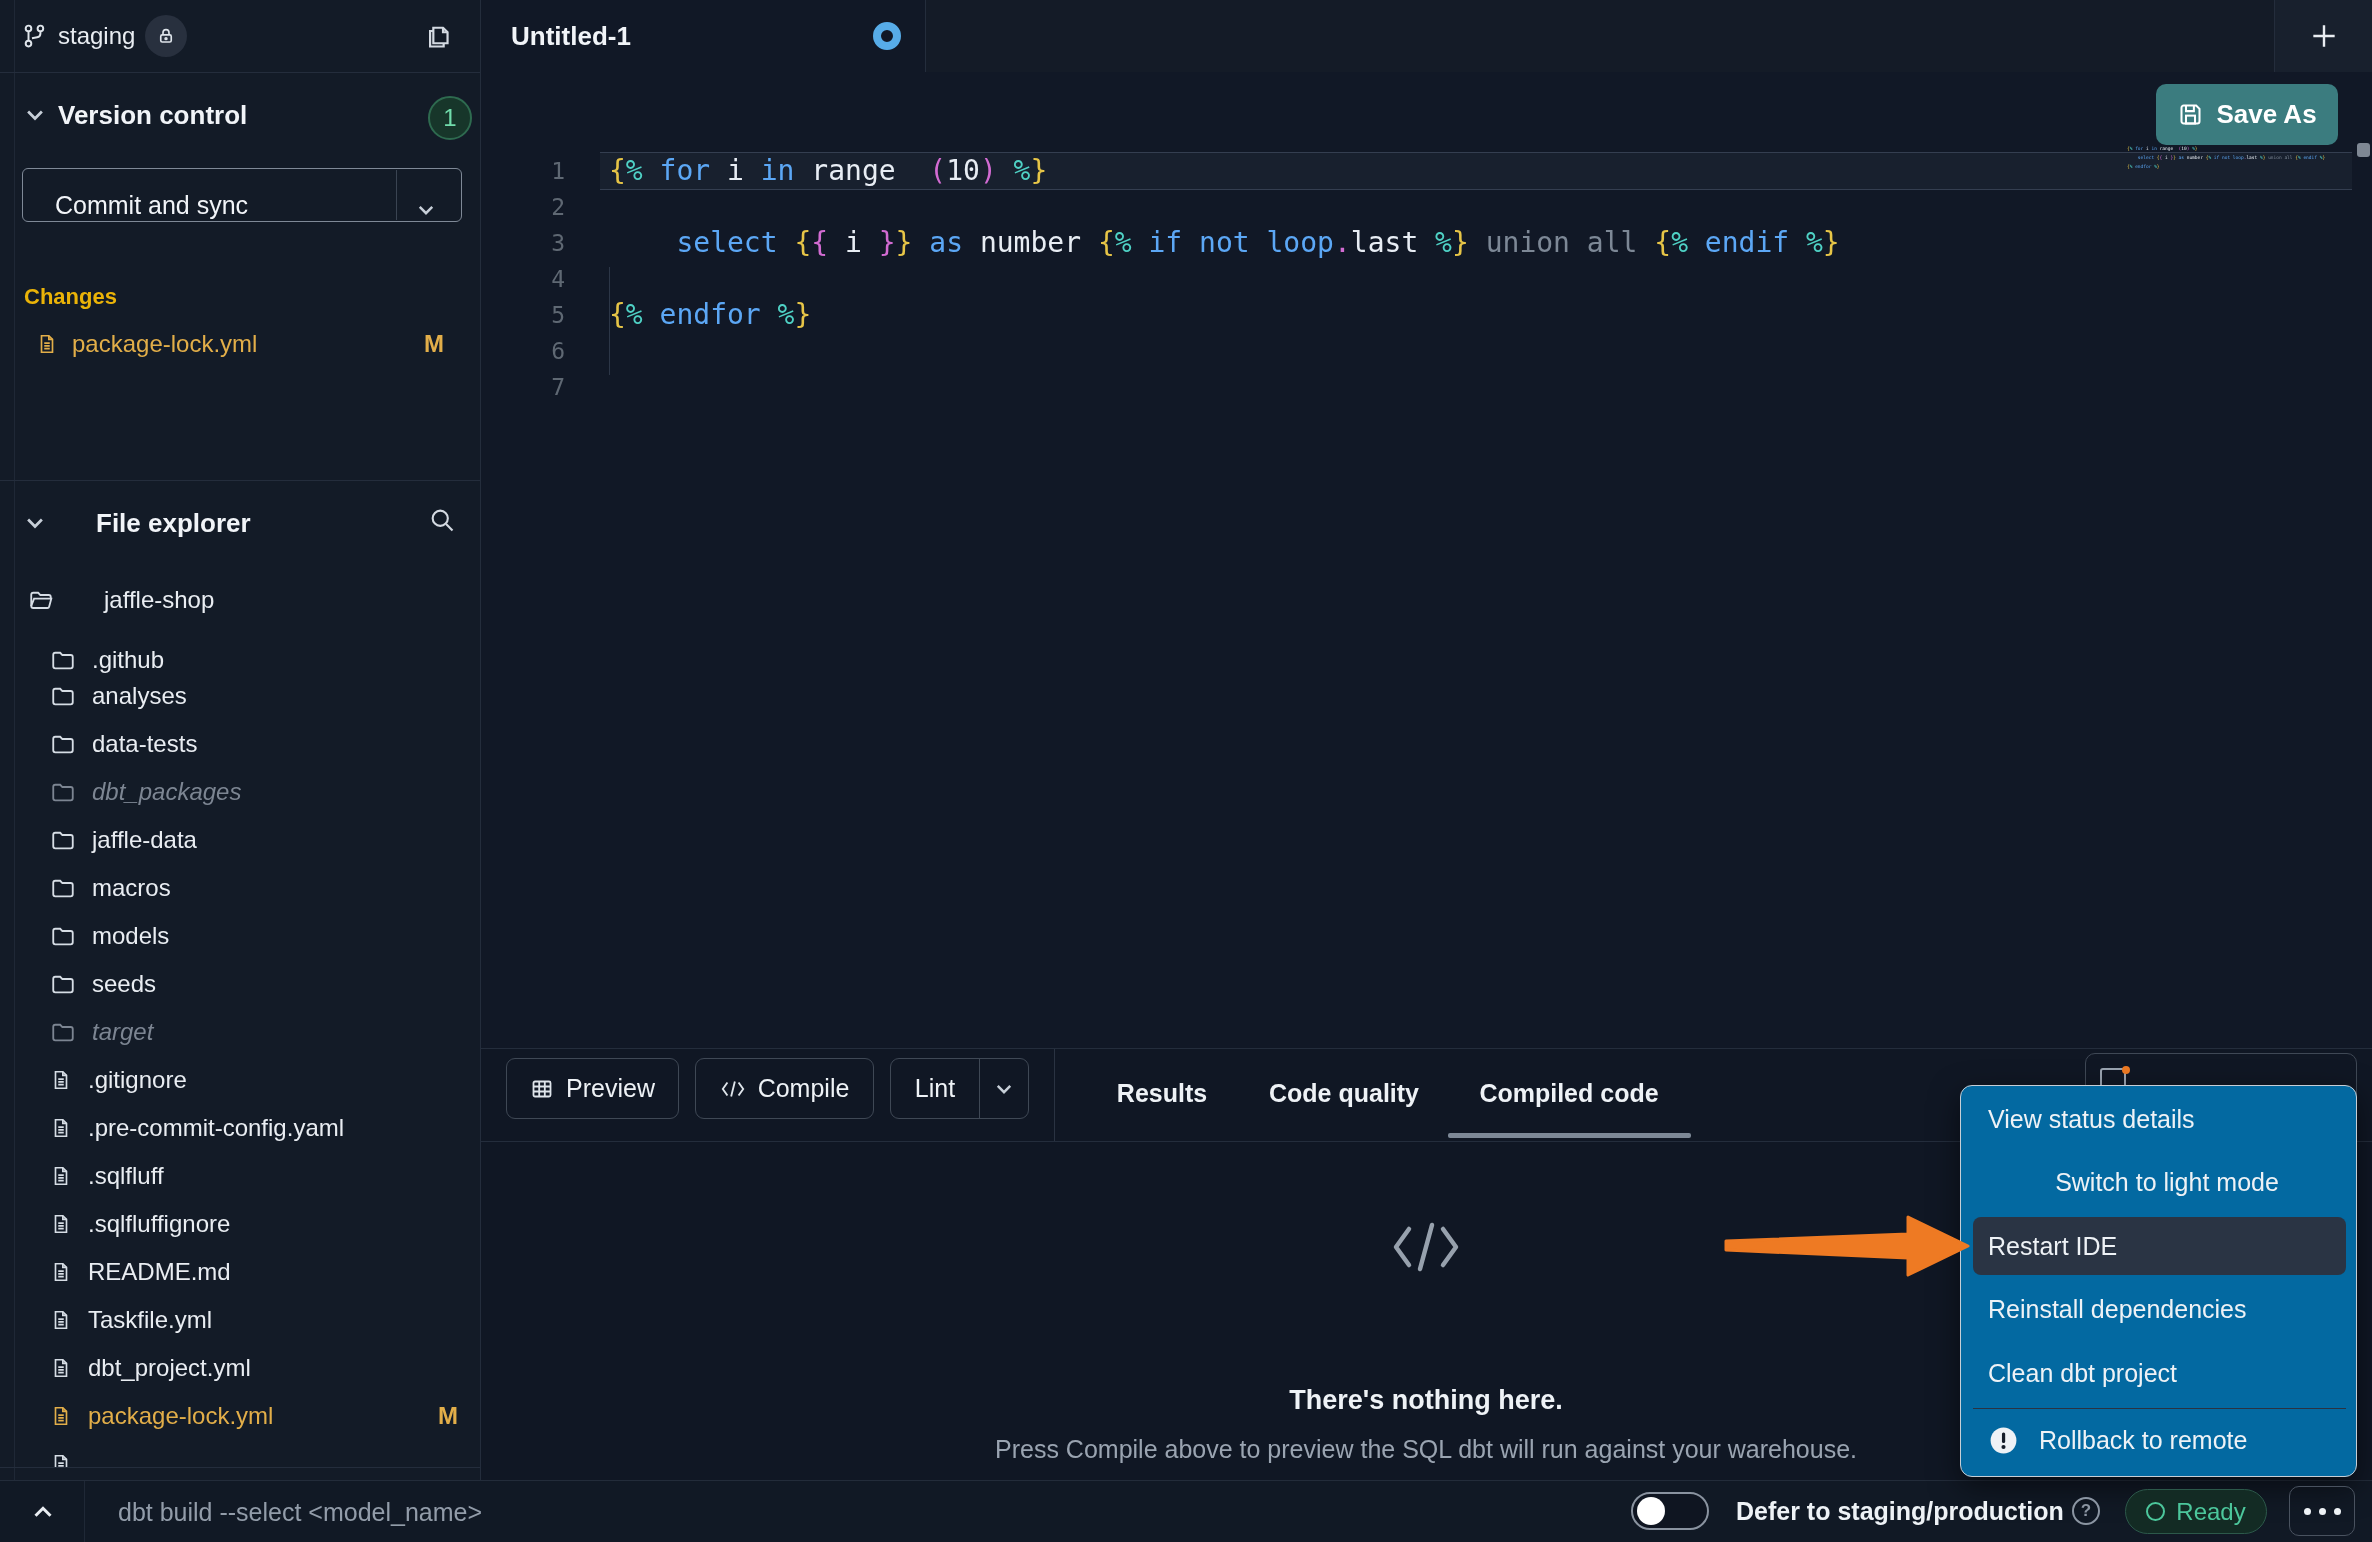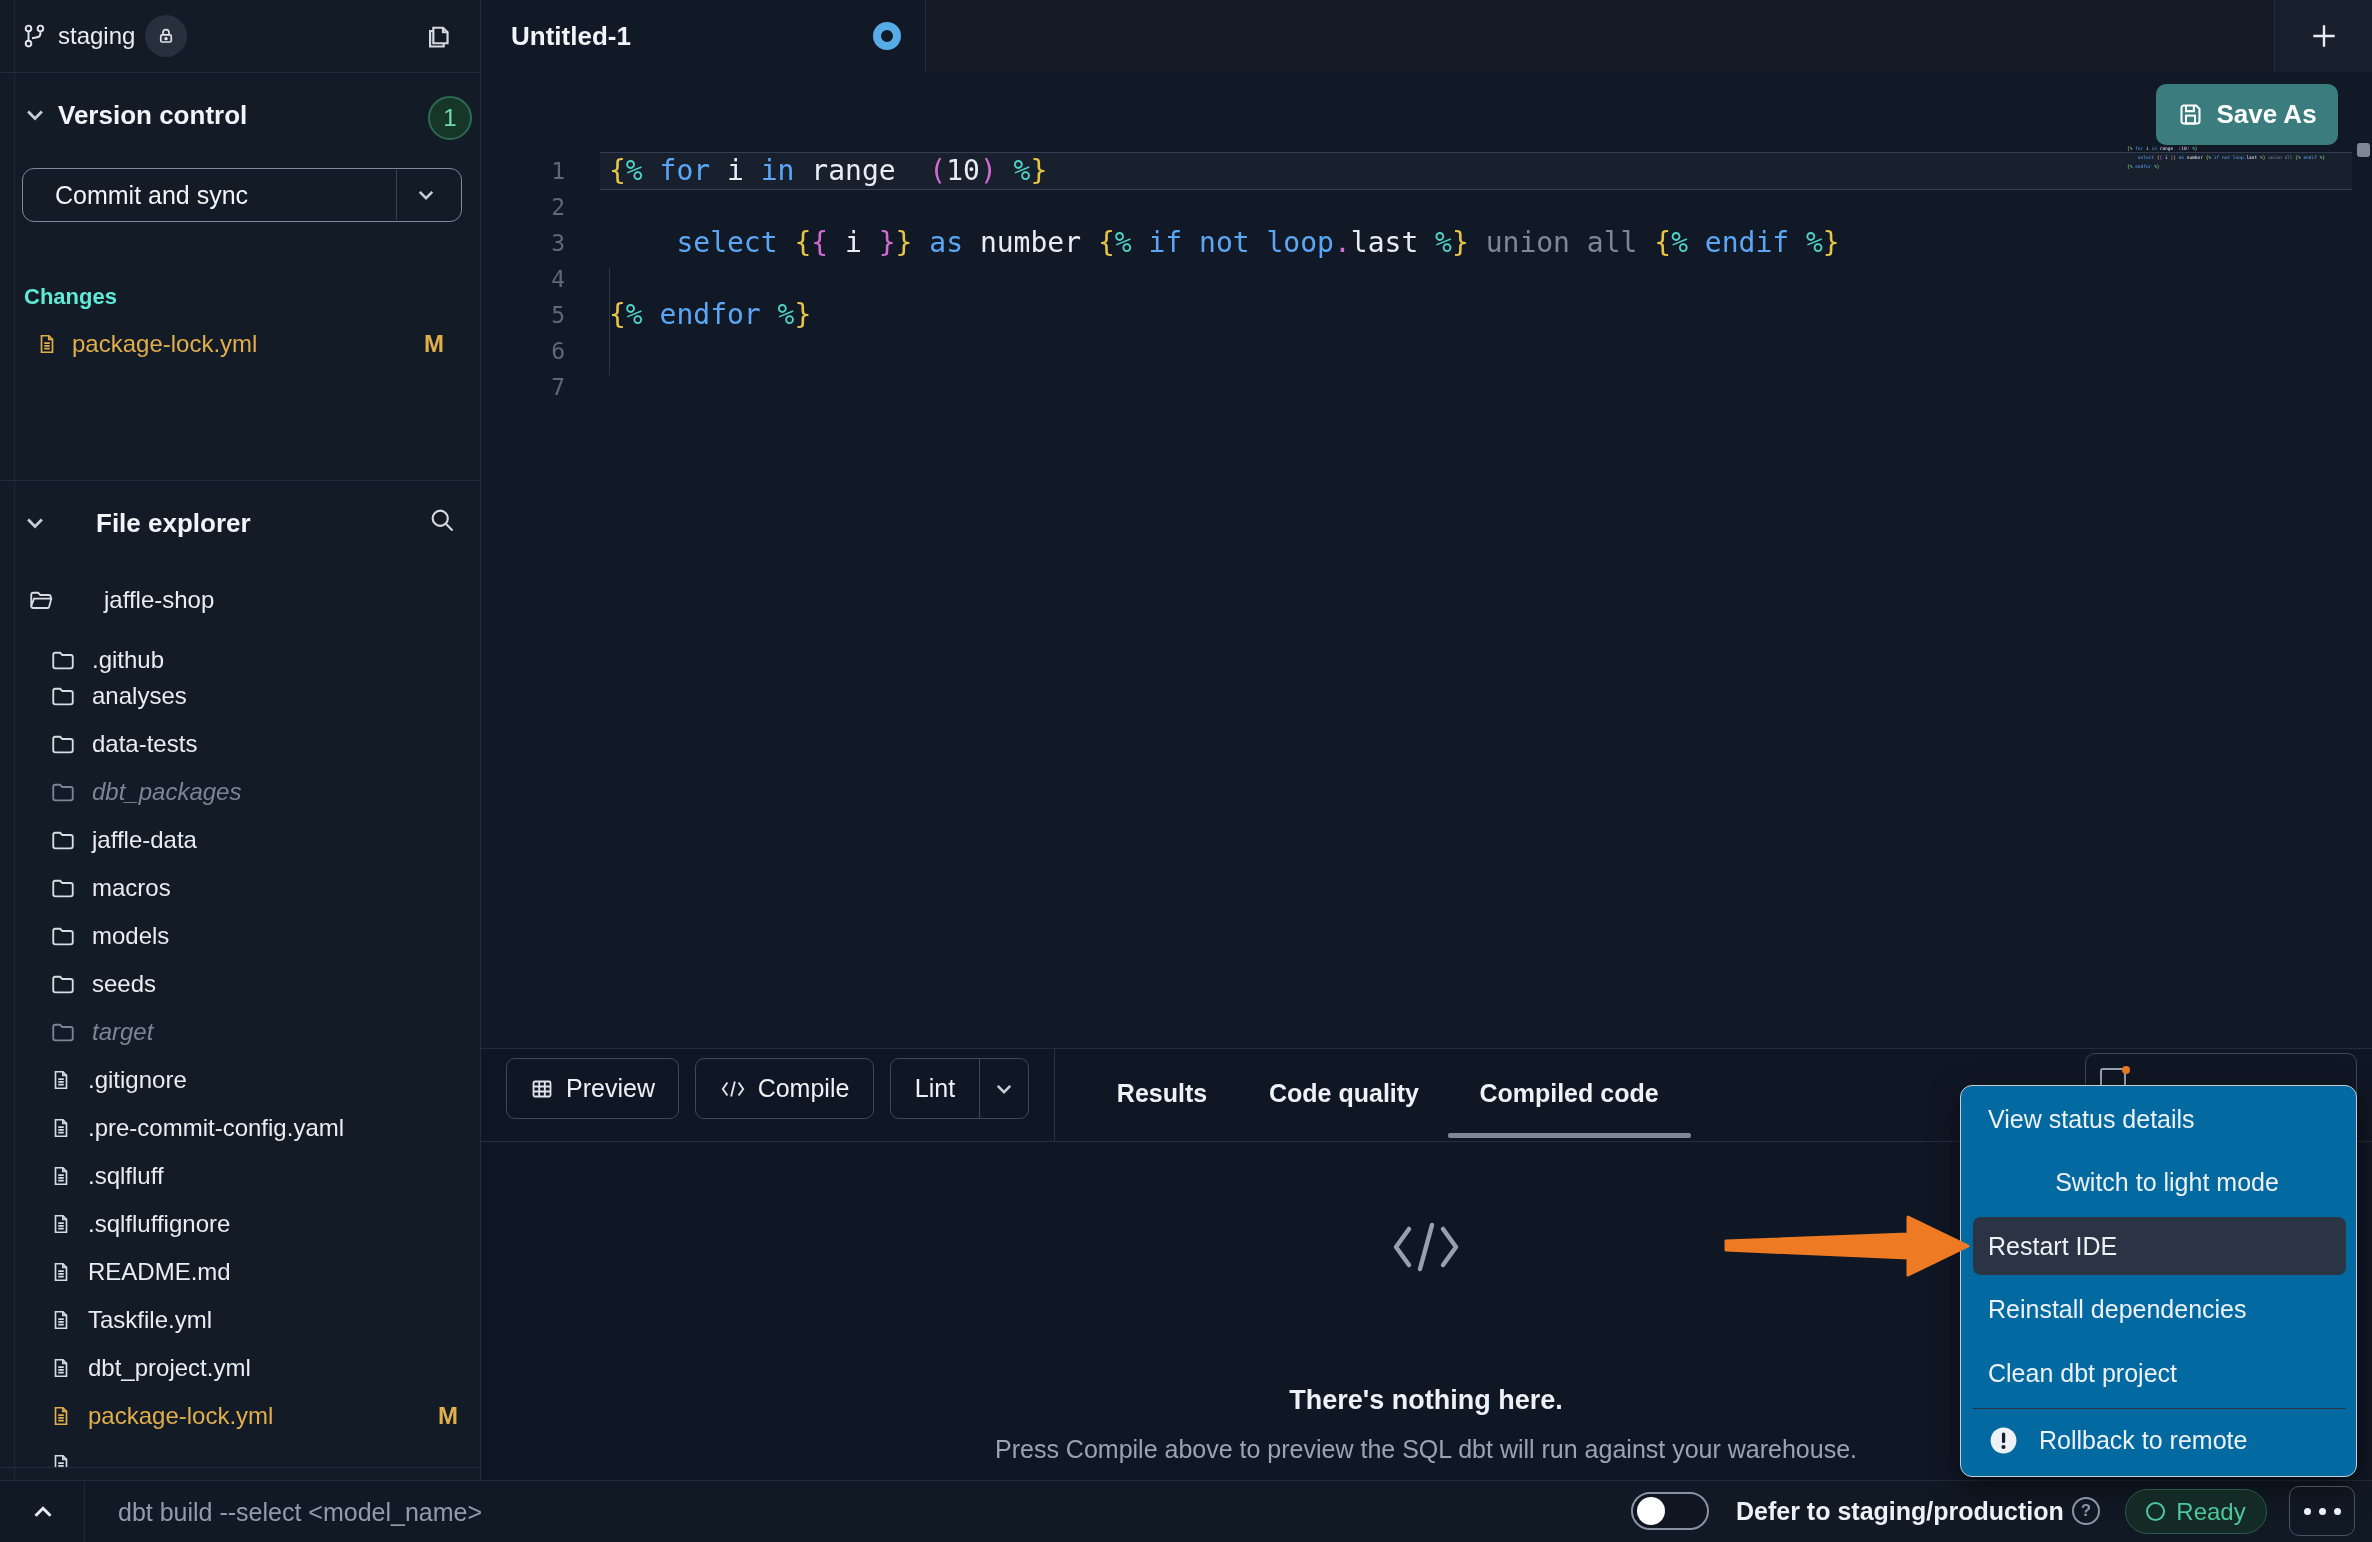--- a/index.html
+++ b/index.html
@@ -16,26 +16,26 @@
   .branch-label{font-size:24px;color:#e9edf2;}
   .lock-badge{width:42px;height:42px;border-radius:50%;background:#28303e;display:flex;align-items:center;justify-content:center;color:#dfe5eb;}
   .copy-btn{position:absolute;right:26px;top:20px;color:#d4dae2;cursor:pointer;}
 
   .vc-header{position:absolute;left:0;top:92px;width:480px;height:52px;}
   .chev{color:#c7cfd8;}
   .sec-title{font-size:26px;font-weight:bold;color:#f1f4f8;}
   .vc-badge{position:absolute;left:428px;top:96px;width:44px;height:44px;border-radius:50%;
             background:#17362a;border:2px solid #2e6a4f;box-sizing:border-box;
             display:flex;align-items:center;justify-content:center;font-size:24px;color:#71dcab;}
-  .commit-btn{position:absolute;left:22px;top:168px;width:440px;height:54px;border:1.5px solid #7f8997;border-radius:12px;
-              box-sizing:border-box;display:flex;align-items:center;background:transparent;cursor:pointer;}
+  .commit-btn{position:absolute;left:22px;top:168px;width:440px;height:54px;border:1.5px solid #7f8997;border-radius:6px;
+              box-sizing:border-box;display:flex;align-items:flex-end;background:transparent;cursor:pointer;}
   .commit-label{font-size:25px;color:#f1f4f8;padding-left:26px;flex:1;text-align:left;}
   .commit-div{width:1px;height:100%;background:#3a4452;}
   .commit-caret{width:58px;display:flex;align-items:center;justify-content:center;color:#c7cfd8;}
-  .changes-label{position:absolute;left:24px;top:284px;font-size:22px;font-weight:bold;color:#5eead4;}
+  .changes-label{position:absolute;left:24px;top:284px;font-size:22px;font-weight:bold;color:#eab308;}
   .change-row{position:absolute;left:14px;top:324px;width:452px;height:40px;display:flex;align-items:center;color:#e2ae49;cursor:pointer;}
   .change-row .fi{margin-left:22px;}
   .change-name{font-size:24px;margin-left:14px;flex:1;}
   .m-badge{font-size:24px;font-weight:bold;margin-right:22px;}
   .sec-sep{position:absolute;left:0;top:480px;width:480px;height:1px;background:#242d3c;}
 
   .fe-header{position:absolute;left:0;top:498px;width:480px;height:48px;}
   .fe-search{position:absolute;right:24px;top:506px;color:#d4dae2;cursor:pointer;}
   .file-tree{position:absolute;left:0;top:576px;width:480px;height:891px;overflow:hidden;border-bottom:1px solid #242d3c;}
   .tree-row{position:absolute;left:0;width:480px;height:48px;display:flex;align-items:center;cursor:pointer;color:#e9edf2;}

